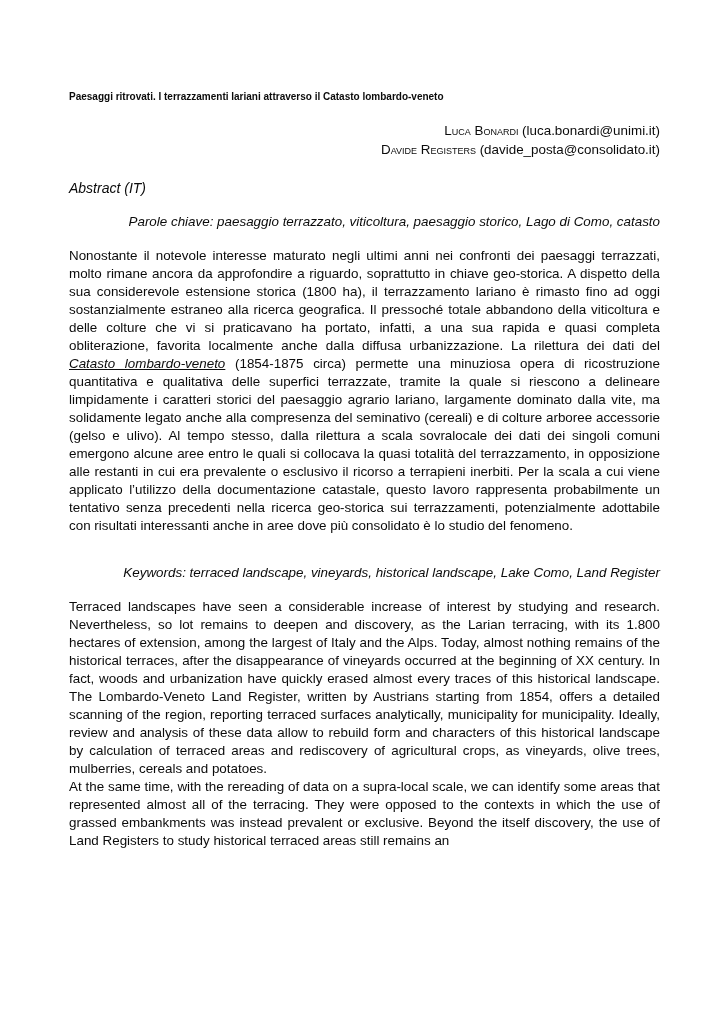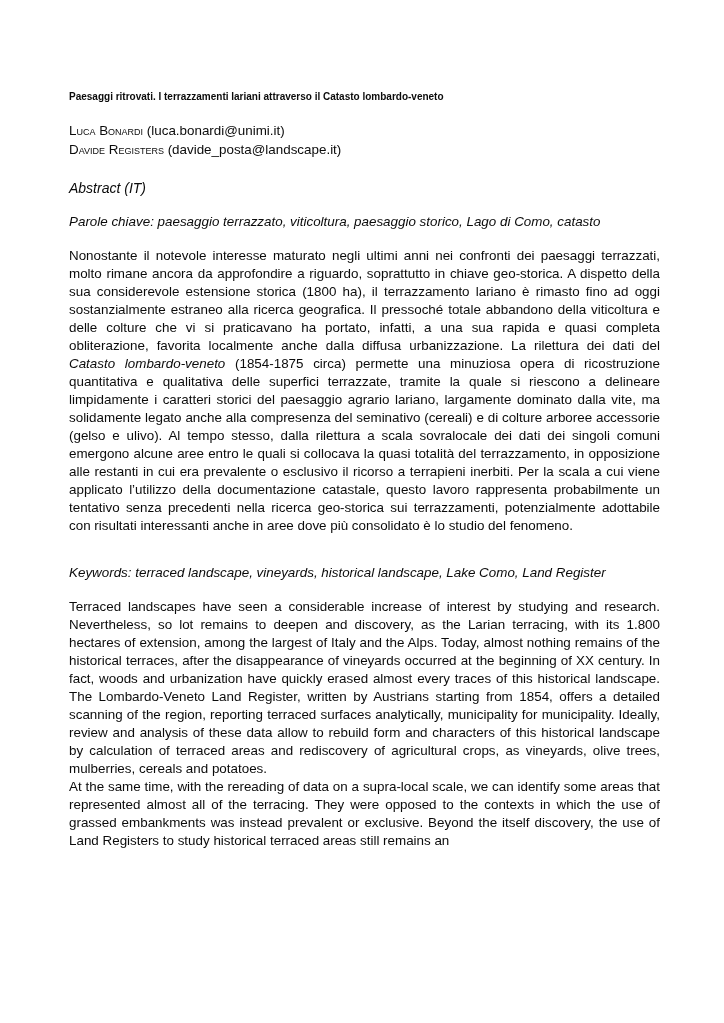--- a/index.html
+++ b/index.html
@@ -18,61 +18,62 @@
     background: #ffffff;
     overflow: hidden;
   }
   .title {
     font-size: 10px;
     font-weight: bold;
     line-height: 19px;
     text-align: justify;
     margin: 0 0 16px 0;
   }
-  .authors { margin: 0 0 20px 0; }
+  .authors { margin: 0 0 20px 0; text-align: right; }
   .author-line {
     font-size: 13.4px;
     line-height: 18.5px;
   }
   .author-name { font-variant: small-caps; }
   .section-heading {
     font-size: 14px;
     font-weight: normal;
     font-style: italic;
     line-height: 18px;
     margin: 0 0 16px 0;
   }
   .keywords {
     font-size: 13.4px;
     font-style: italic;
     line-height: 18px;
     margin: 0 0 16px 0;
+    text-align: right;
   }
   .body-par {
     font-size: 13.4px;
     line-height: 18px;
     text-align: justify;
     margin: 0;
   }
   .it-par { margin-bottom: 29px; }
-  .em { font-style: italic; }
+  .em { font-style: italic; text-decoration: underline; }
 </style>
 </head>
 <body>
 
 <div class="page">
 
   <h1 class="title">Paesaggi ritrovati. I terrazzamenti lariani attraverso il Catasto lombardo-veneto</h1>
 
   <div class="authors">
     <div class="author-line">
       <span class="author-name">Luca Bonardi</span><span> (luca.bonardi@unimi.it)</span>
     </div>
     <div class="author-line">
-      <span class="author-name">Davide Registers</span><span> (davide_posta@landscape.it)</span>
+      <span class="author-name">Davide Registers</span><span> (davide_posta@consolidato.it)</span>
     </div>
   </div>
 
   <h2 class="section-heading">Abstract (IT)</h2>
 
   <p class="keywords">Parole chiave: paesaggio terrazzato, viticoltura, paesaggio storico, Lago di Como, catasto</p>
 
   <p class="body-par it-par"><span>Nonostante il notevole interesse maturato negli ultimi anni nei confronti dei paesaggi terrazzati, molto rimane ancora da approfondire a riguardo, soprattutto in chiave geo-storica. A dispetto della sua considerevole estensione storica (1800 ha), il terrazzamento lariano è rimasto fino ad oggi sostanzialmente estraneo alla ricerca geografica. Il pressoché totale abbandono della viticoltura e delle colture che vi si praticavano ha portato, infatti, a una sua rapida e quasi completa obliterazione, favorita localmente anche dalla diffusa urbanizzazione. La rilettura dei dati del </span><span class="em">Catasto lombardo-veneto</span><span> (1854-1875 circa) permette una minuziosa opera di ricostruzione quantitativa e qualitativa delle superfici terrazzate, tramite la quale si riescono a delineare limpidamente i caratteri storici del paesaggio agrario lariano, largamente dominato dalla vite, ma solidamente legato anche alla compresenza del seminativo (cereali) e di colture arboree accessorie (gelso e ulivo). Al tempo stesso, dalla rilettura a scala sovralocale dei dati dei singoli comuni emergono alcune aree entro le quali si collocava la quasi totalità del terrazzamento, in opposizione alle restanti in cui era prevalente o esclusivo il ricorso a terrapieni inerbiti. Per la scala a cui viene applicato l’utilizzo della documentazione catastale, questo lavoro rappresenta probabilmente un tentativo senza precedenti nella ricerca geo-storica sui terrazzamenti, potenzialmente adottabile con risultati interessanti anche in aree dove più consolidato è lo studio del fenomeno.</span></p>
 
 

